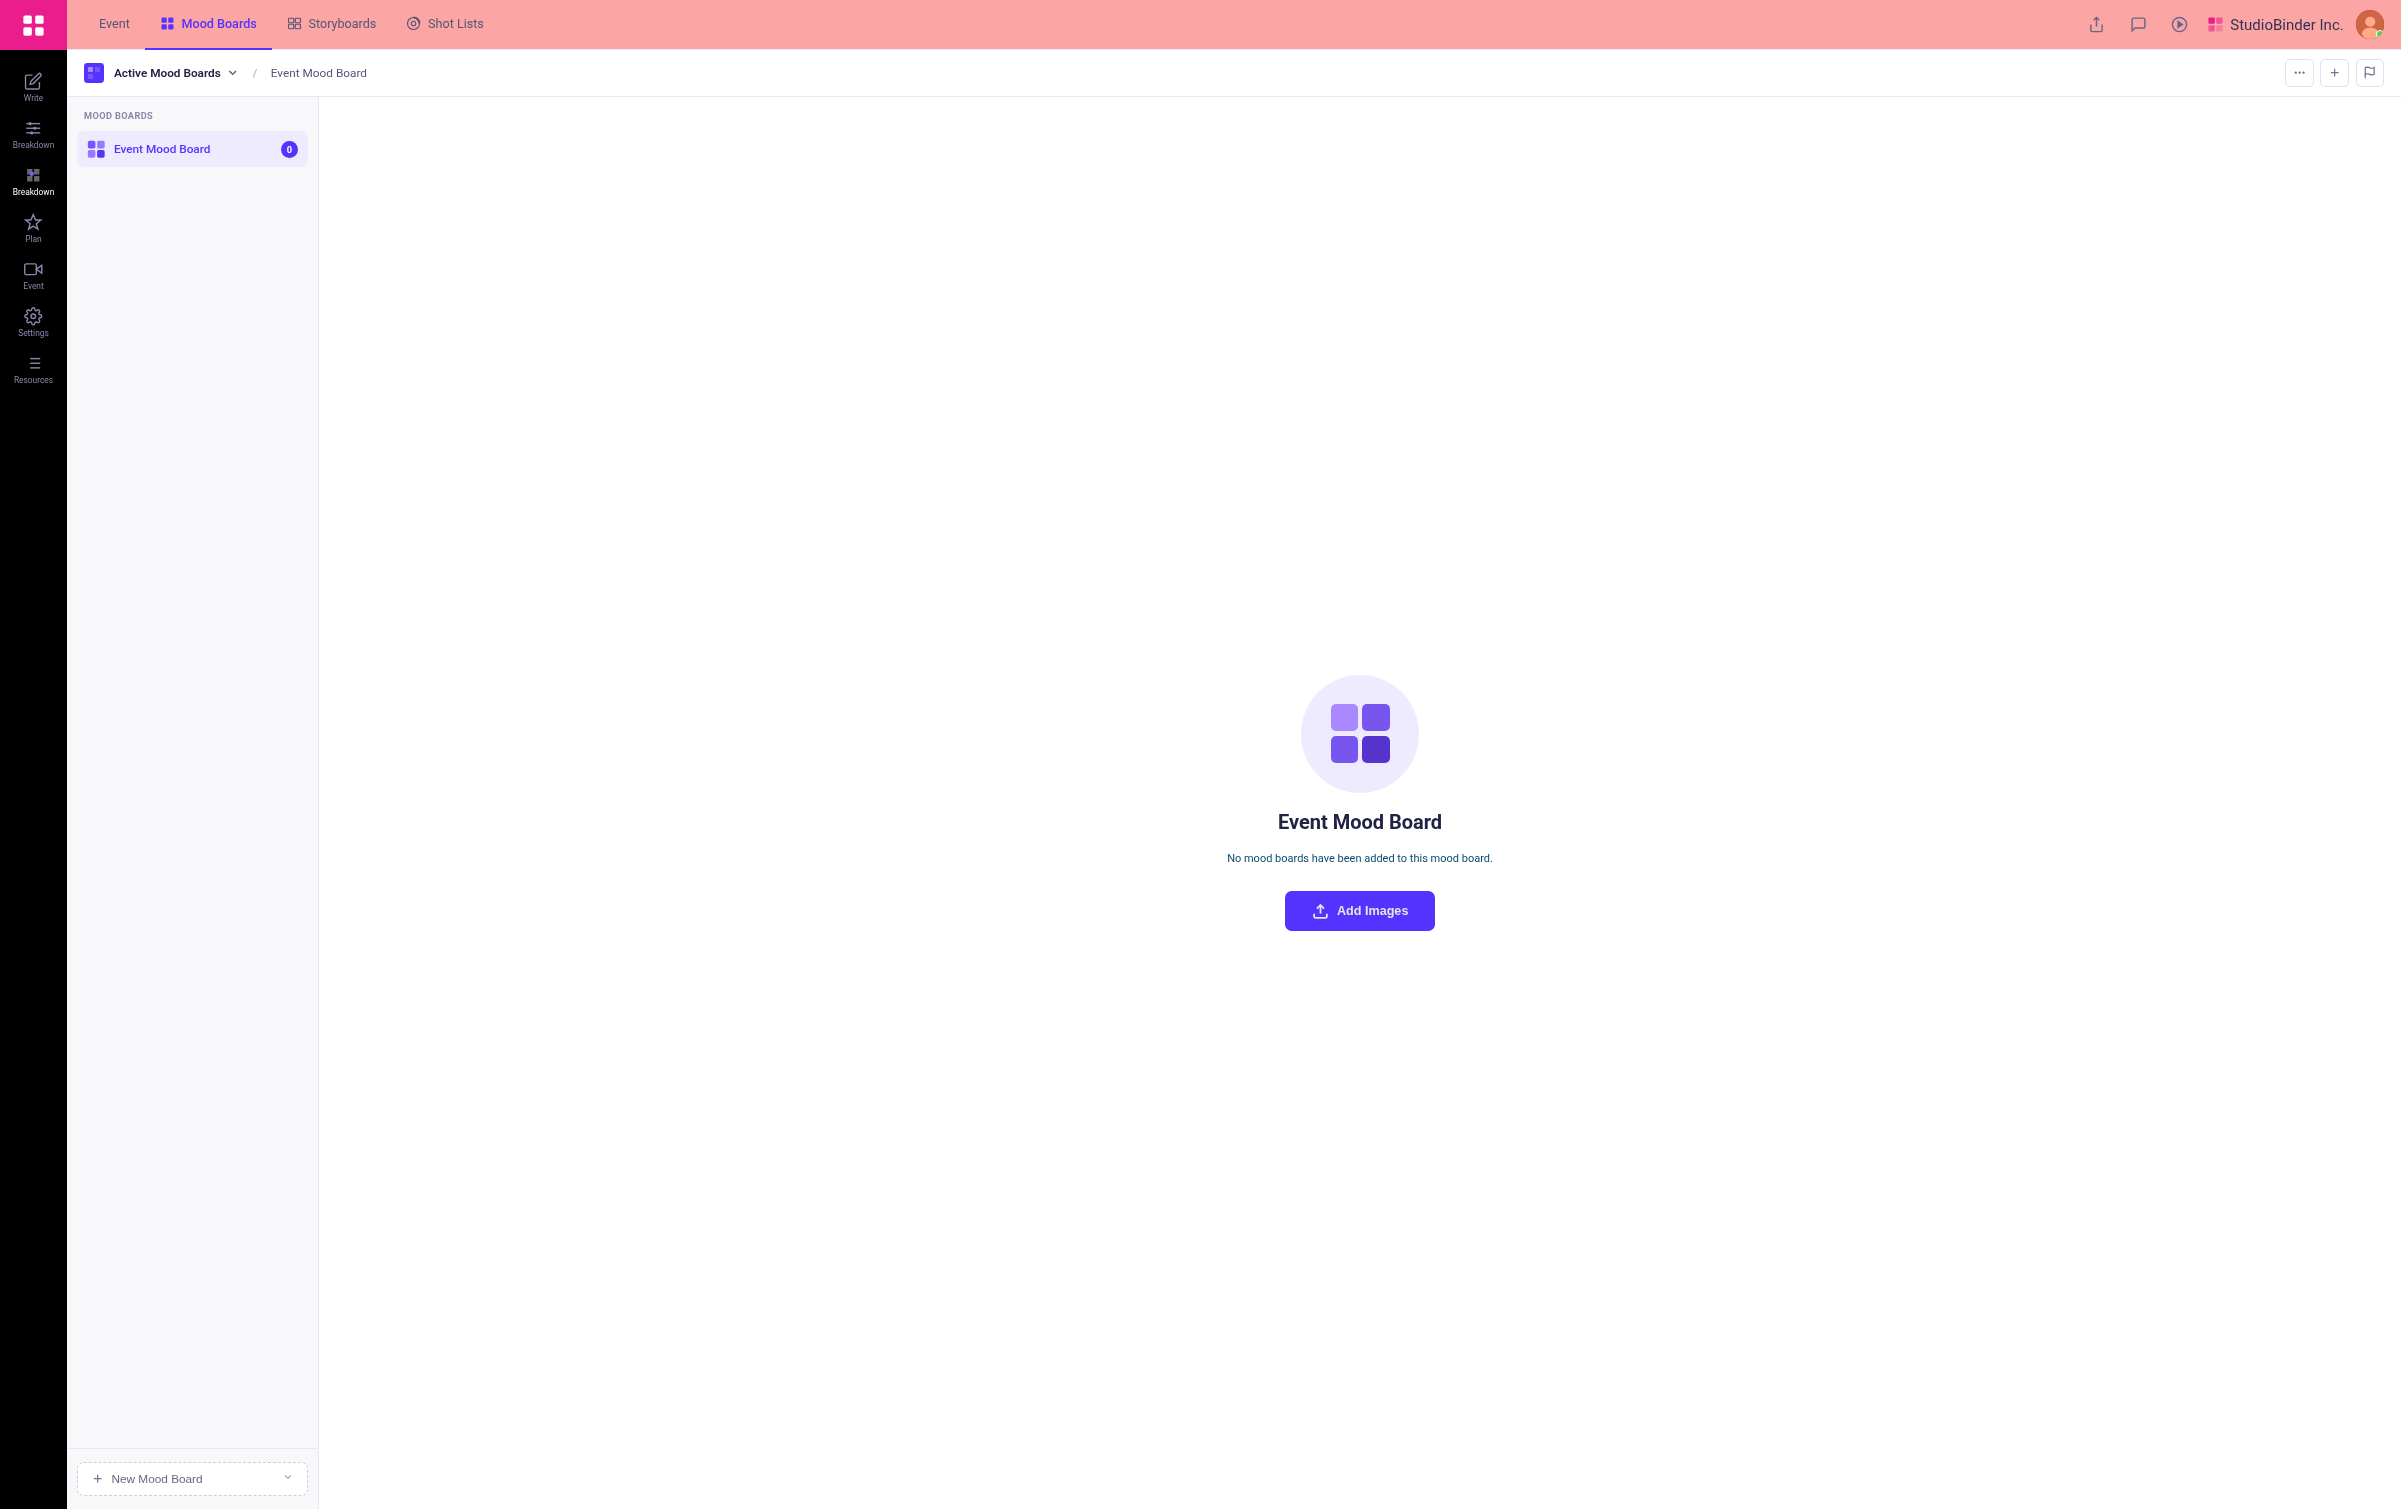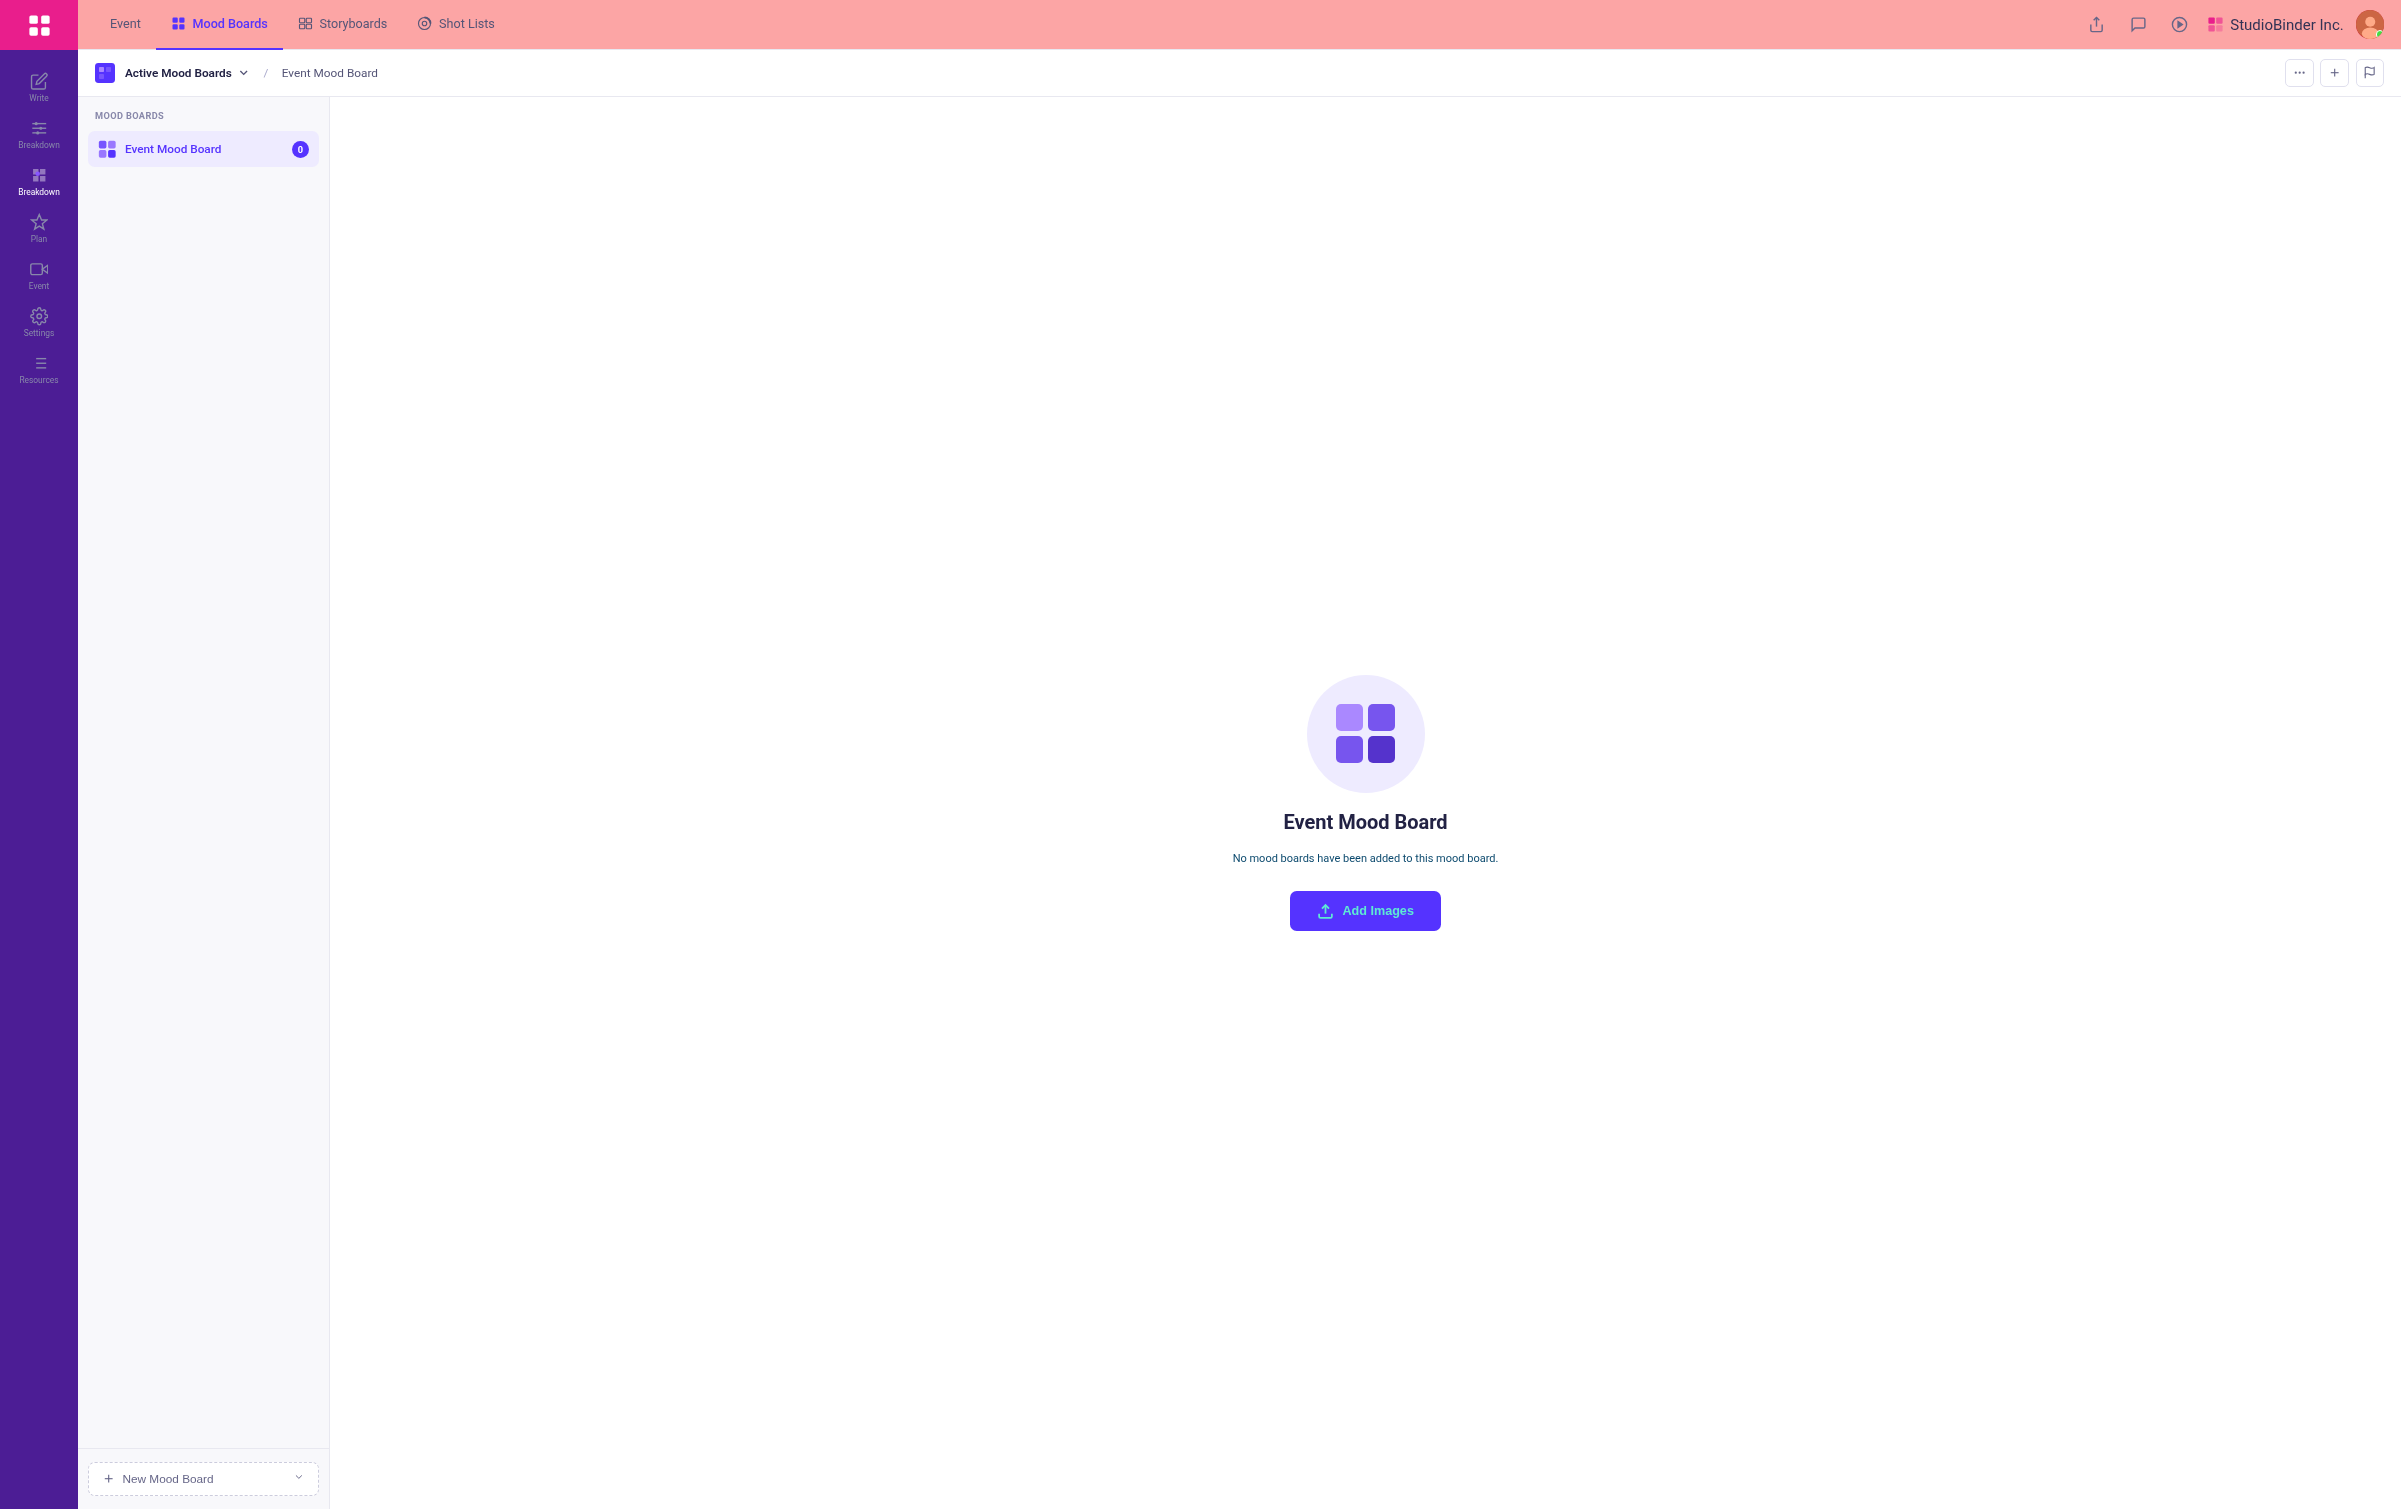--- a/index.html
+++ b/index.html
@@ -1,21 +1,21 @@
 <!DOCTYPE html>
 <html style="font-size:13.4px"><head>
   <meta charset="utf-8">
   <style>
     * { box-sizing: border-box; margin: 0; padding: 0; }
     body { font-family: -apple-system, BlinkMacSystemFont, 'Segoe UI', Roboto, sans-serif; display: flex; height: 100vh; overflow: hidden; background: #f5f5f8; }
 
     
     .icon-bar {
-      width: 78px;
-      background: #4c1d95;
+      width: 67px;
+      background: #000000;
       display: flex;
       flex-direction: column;
       align-items: center;
       padding-top: 0;
       flex-shrink: 0;
       z-index: 100;
     }
     .icon-bar-top {
       width: 100%;
       background: #e91e8c;
@@ -287,21 +287,21 @@
       font-size: 11px;
       color: #0c4a6e;
       line-height: 1.5;
     }
     .add-images-btn {
       display: flex;
       align-items: center;
       gap: 8.4px;
       padding: 11.8px 27px;
       background: #5533ff;
-      color: #5eead4;
+      color: #e5e5e5;
       border: none;
       border-radius: 6.7px;
       font-size: 12.6px;
       font-weight: 600;
       cursor: pointer;
       margin-top: 6.7px;
     }
     .add-images-btn svg { width: 17px; height: 17px; }
   </style>
 </head>

